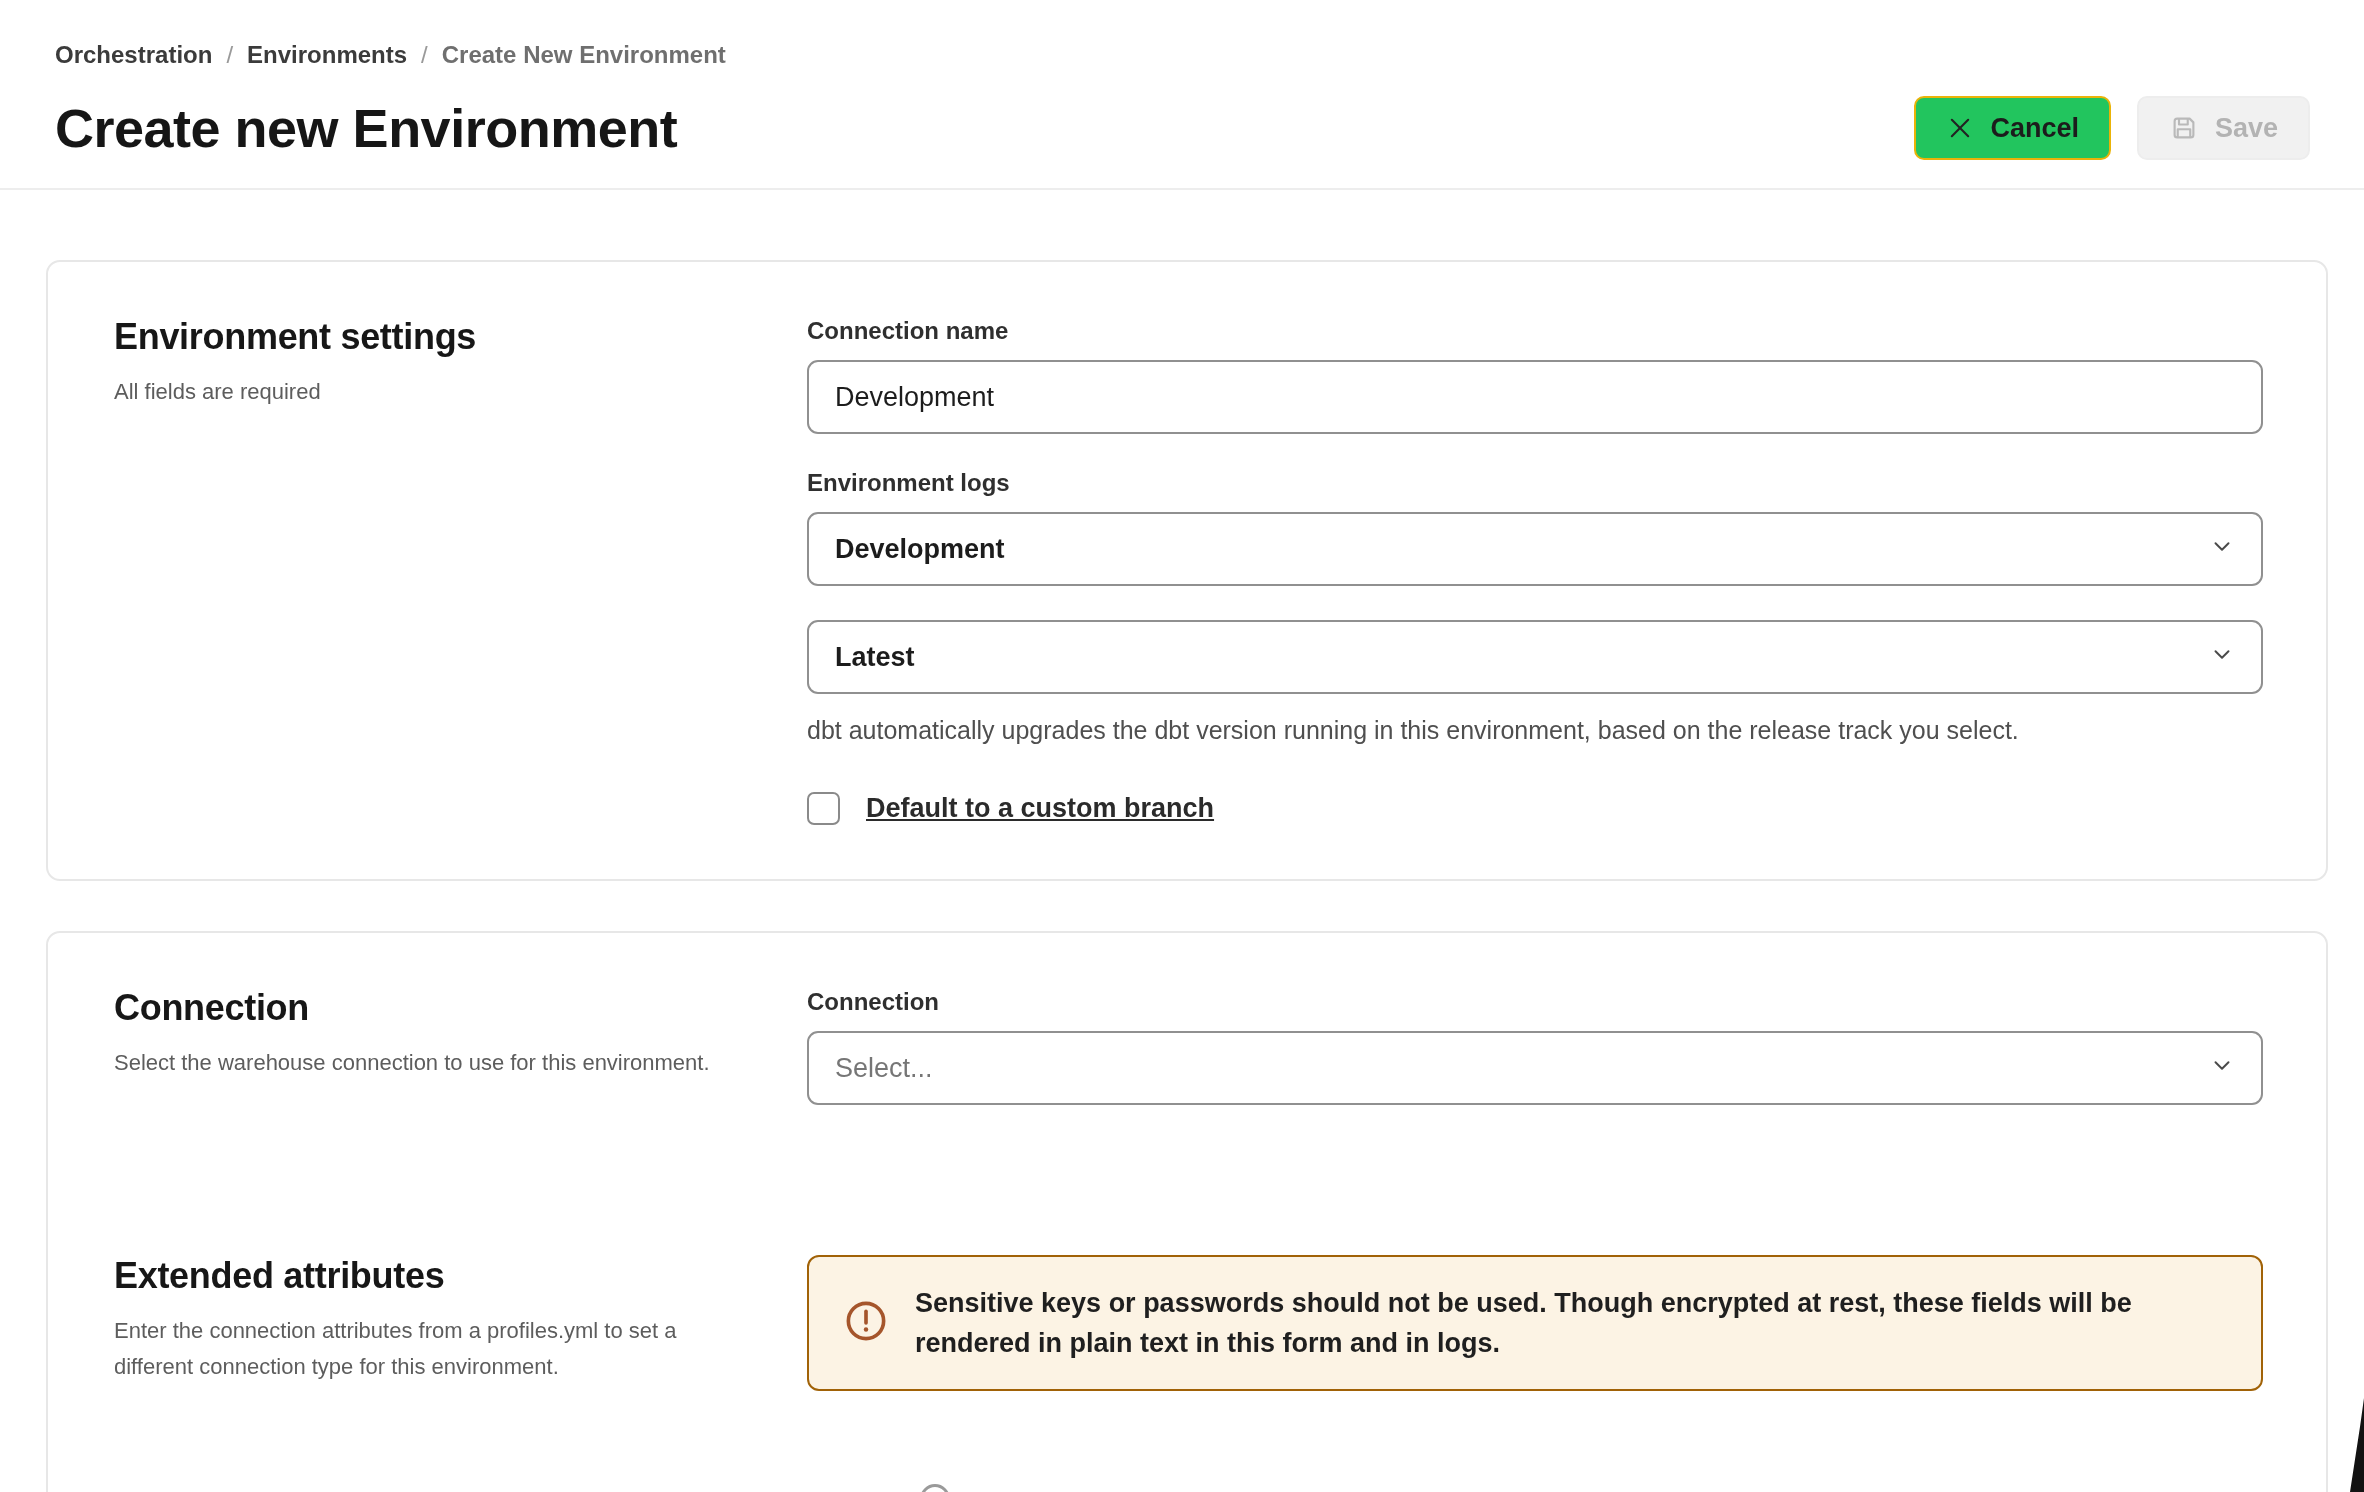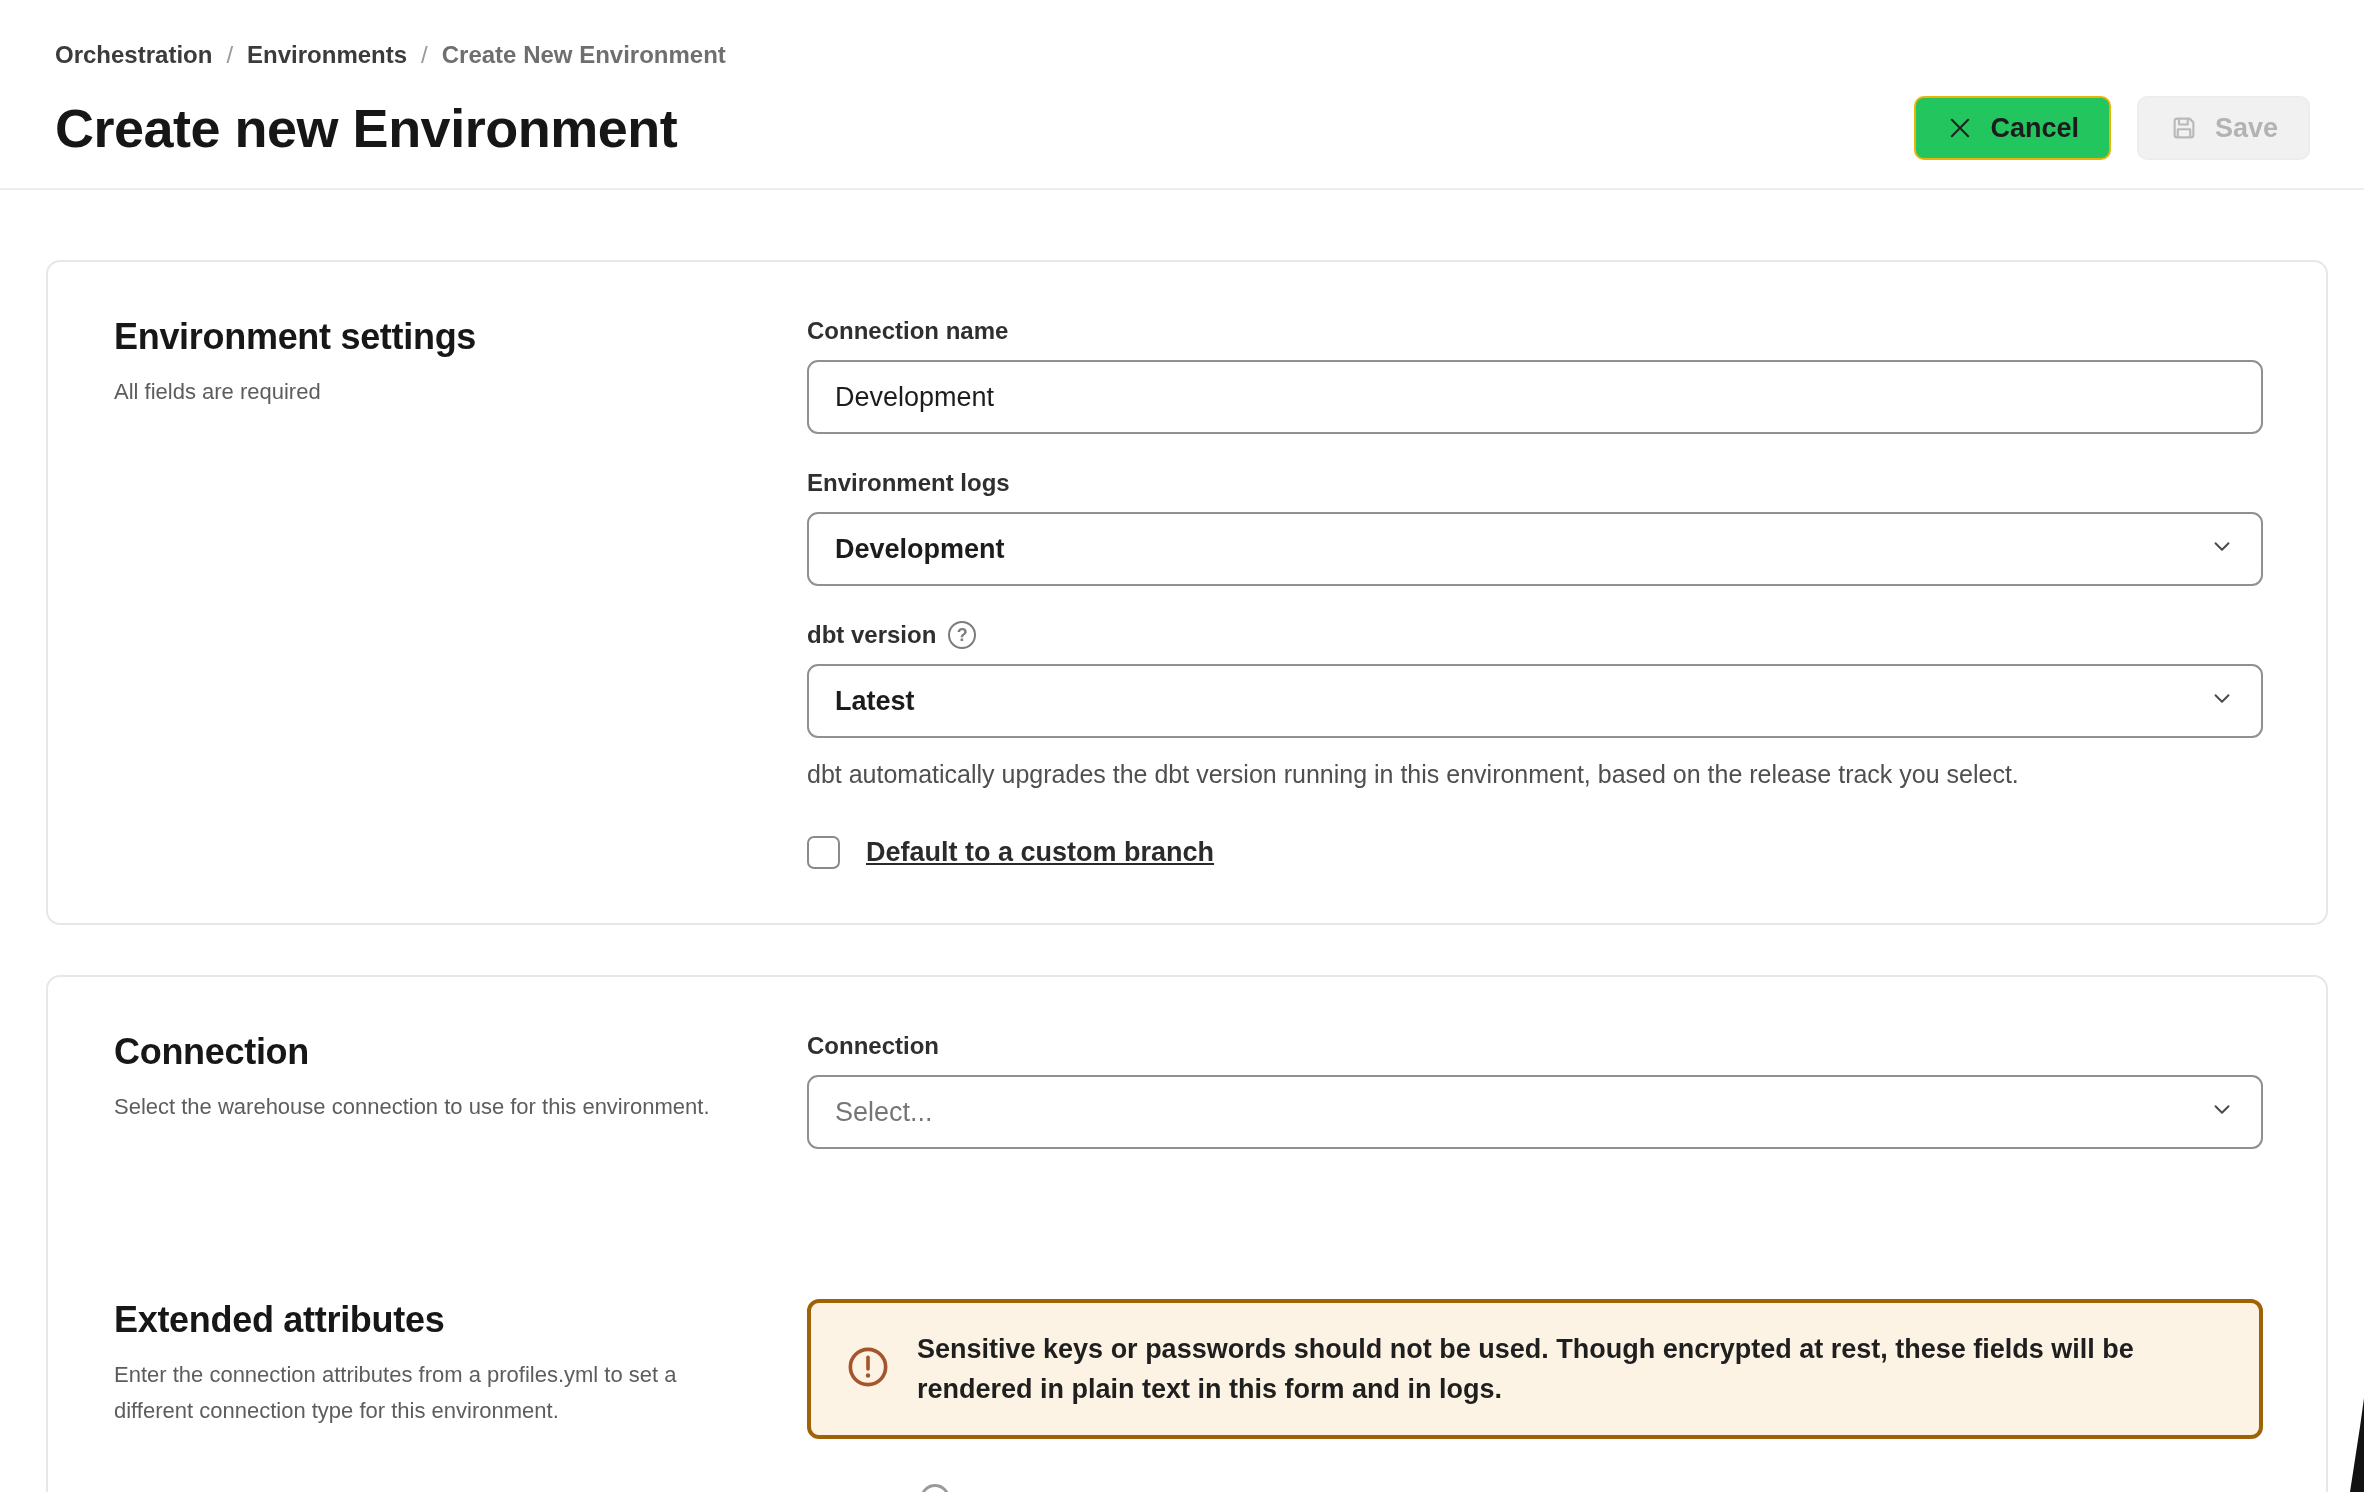--- a/index.html
+++ b/index.html
@@ -70,21 +70,21 @@
 
   .checkbox-row { display: flex; align-items: center; gap: 26px; margin-top: 46px; }
   .checkbox {
     width: 33px; height: 33px; border: 2px solid #8a8a8a; border-radius: 7px;
     background: #ffffff; cursor: pointer; flex: none;
   }
   .checkbox-label { font-size: 27px; font-weight: 600; color: #2b2b2b; text-decoration: underline; }
 
   
   .warning-box {
-    background: #fcf3e4; border: 4px solid #a16207; border-radius: 12px;
+    background: #fcf3e4; border: 2px solid #a16207; border-radius: 12px;
     padding: 26px 34px; display: flex; align-items: center; gap: 26px;
   }
   .warning-icon { flex: none; }
   .warning-text { font-size: 27px; line-height: 40px; font-weight: 600; color: #1f1f1f; }
 
   
   .cutoff-circle {
     position: absolute; left: 920px; top: 1484px;
     width: 30px; height: 30px; border-radius: 50%;
     border: 3px solid #9a9a9a; background: #fff;
@@ -156,24 +156,20 @@
           <span class="select-value">Development</span>
           <span>
             <svg width="26" height="26" viewBox="0 0 24 24">
                 <path d="M6 9.5 l6 6 6-6" fill="none" stroke="#4a4a4a" stroke-width="1.8" stroke-linecap="round" stroke-linejoin="round"></path>
               </svg>
           </span>
         </div>
       </div>
 
       <div class="field">
-        <div class="field-label-row">
-          <span class="field-label">dbt version</span>
-          <span class="help-icon">?</span>
-        </div>
         <div class="select">
           <span class="select-value">Latest</span>
           <span>
             <svg width="26" height="26" viewBox="0 0 24 24">
                 <path d="M6 9.5 l6 6 6-6" fill="none" stroke="#4a4a4a" stroke-width="1.8" stroke-linecap="round" stroke-linejoin="round"></path>
               </svg>
           </span>
         </div>
         <div class="helper-text">dbt automatically upgrades the dbt version running in this environment, based on the release track you select.</div>
       </div>

